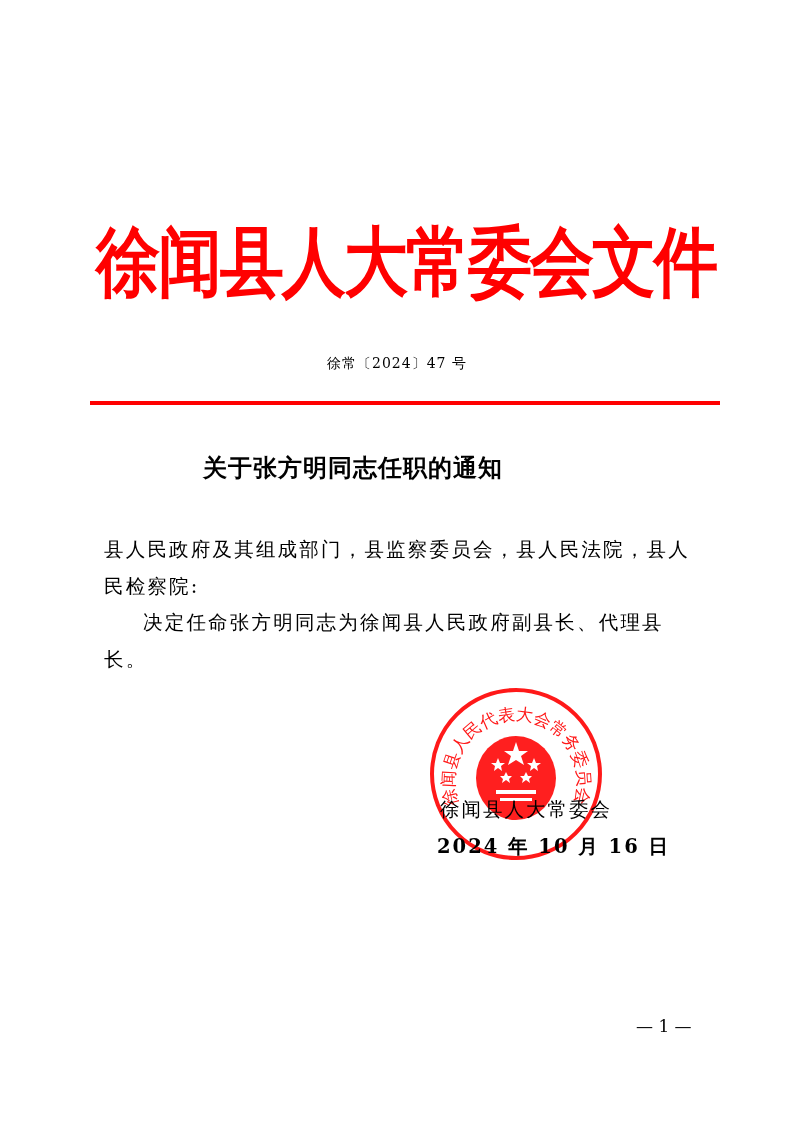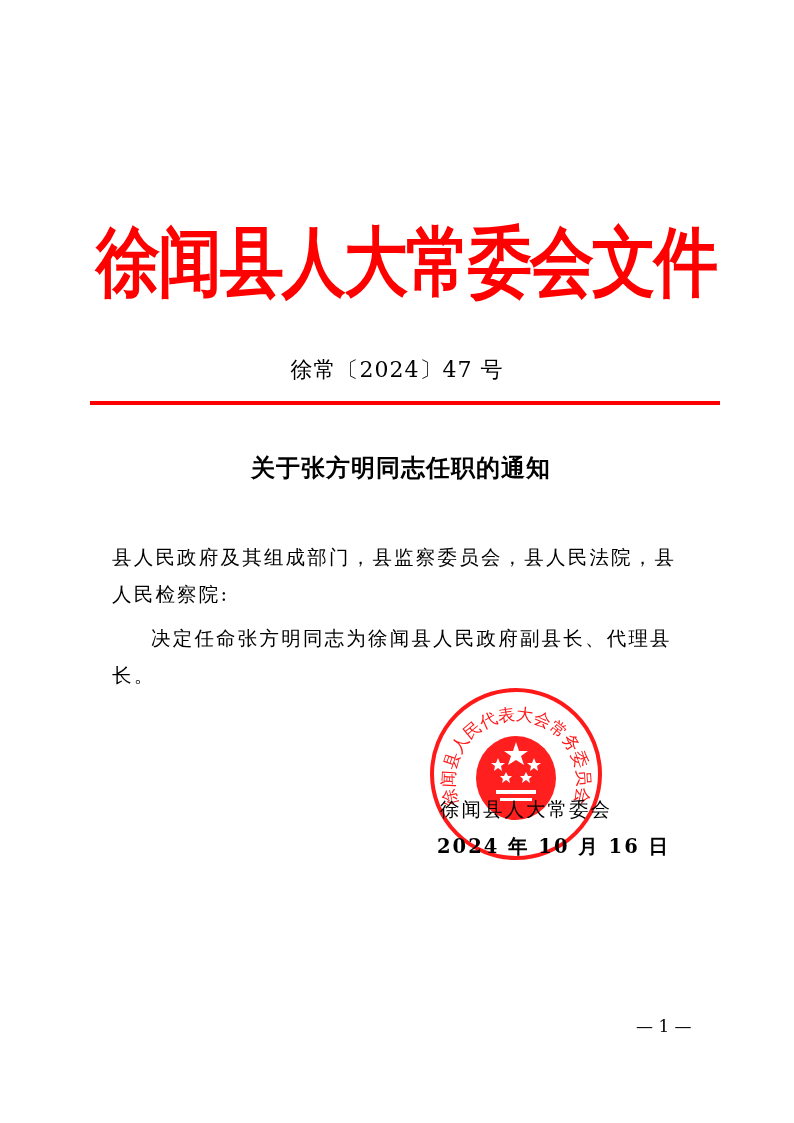--- a/index.html
+++ b/index.html
@@ -3,27 +3,27 @@
 <meta charset="utf-8">
 <style>
   html, body { margin:0; padding:0; background:#ffffff; }
   body { width:794px; height:1123px; position:relative; overflow:hidden;
          font-family:"DejaVu Serif","Liberation Serif",serif; color:#000; }
   .header-title { position:absolute; left:96px; top:212px; width:620px; height:100px;
          color:#ff0000; font-family:"DejaVu Serif","Liberation Serif",serif;
          font-size:64px; font-weight:bold; line-height:100px; text-align:center;
          letter-spacing:-2px; white-space:nowrap; transform:scaleY(1.18); transform-origin:center; }
   .doc-number { position:absolute; left:0; width:794px; top:355px; text-align:center;
-         font-size:22px; letter-spacing:1px; }
+         font-size:14px; letter-spacing:1px; }
   .red-rule { position:absolute; left:90px; top:401px; width:630px; height:4px; background:#ff0000; }
   .doc-title { position:absolute; left:0; width:706px; top:452px; text-align:center;
-         font-size:24px; font-weight:bold; letter-spacing:1px;margin-left:48px; }
+         font-size:24px; font-weight:bold; letter-spacing:1px; }
   .body-text { position:absolute; left:104px; width:600px; top:532px; font-size:19.5px;
          line-height:36.5px; letter-spacing:2.2px; }
-  .body-text p { margin:8px; }
+  .body-text p { margin:0; }
   .indent { text-indent:39px; }
   .seal { position:absolute; left:428px; top:686px; width:176px; height:176px; }
   .signature { position:absolute; left:440px; top:796px; font-size:19.5px; letter-spacing:2px; }
   .sign-date { position:absolute; left:437px; top:833px; font-size:19.5px; letter-spacing:2px;font-weight:bold; }
   .page-number { position:absolute; left:636px; top:1016px; font-size:17px; }
 </style>
 </head>
 <body>
 
 <div class="header-title">徐闻县人大常委会文件</div>

